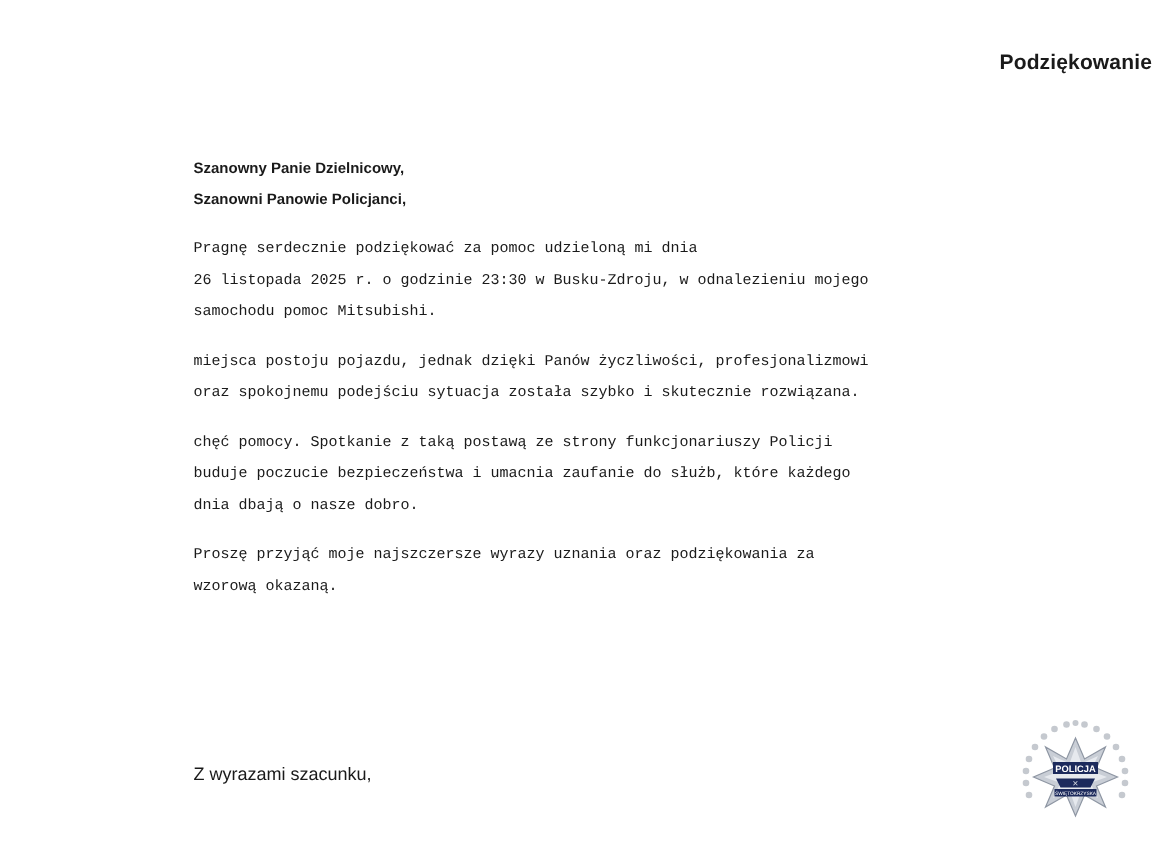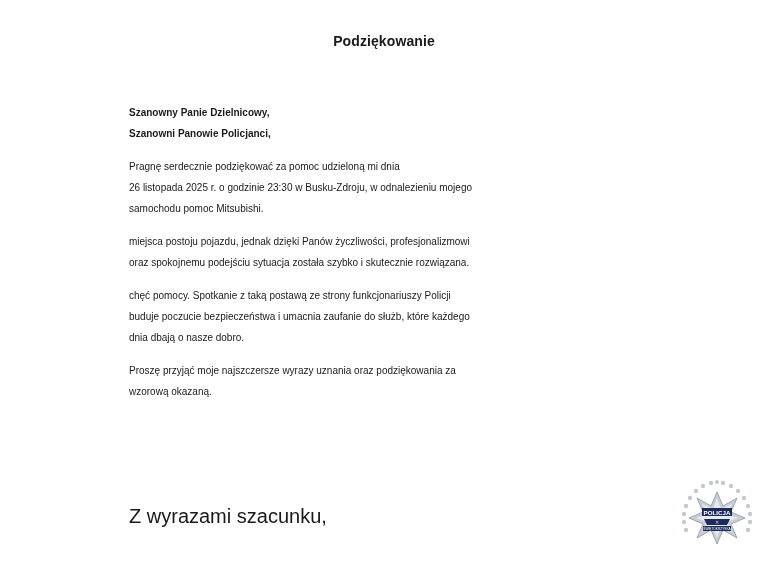--- a/index.html
+++ b/index.html
@@ -13,47 +13,48 @@
       position: relative;
       overflow: hidden;
       font-family: "Liberation Sans", sans-serif;
       color: #1a1a1a;
     }
     .title {
       position: absolute;
       top: 33px;
       left: 0;
       width: 768px;
-      text-align: center;
+      text-align: right;
       font-weight: bold;
       font-size: 14px;
       letter-spacing: 0.1px;
     }
     .letter {
       position: absolute;
       left: 129px;
       top: 102px;
       width: 540px;
       font-size: 10px;
       line-height: 21px;
     }
     .salutation {
       font-weight: bold;
       margin: 0 0 12px 0;
     }
     .salutation div { line-height: 21px; }
     .para {
       margin: 0 0 12px 0;
+      font-family: Liberation Mono, monospace;
     }
     .para span { display: block; white-space: nowrap; }
     .closing {
       position: absolute;
       left: 129px;
       top: 506px;
-      font-size: 20px;
+      font-size: 12px;
       line-height: 20px;
     }
     .closing div { white-space: nowrap; }
     .redacted {
       display: inline-block;
       position: relative;
       width: 84px;
       height: 14px;
       vertical-align: -2px;
       margin-left: 4px;

